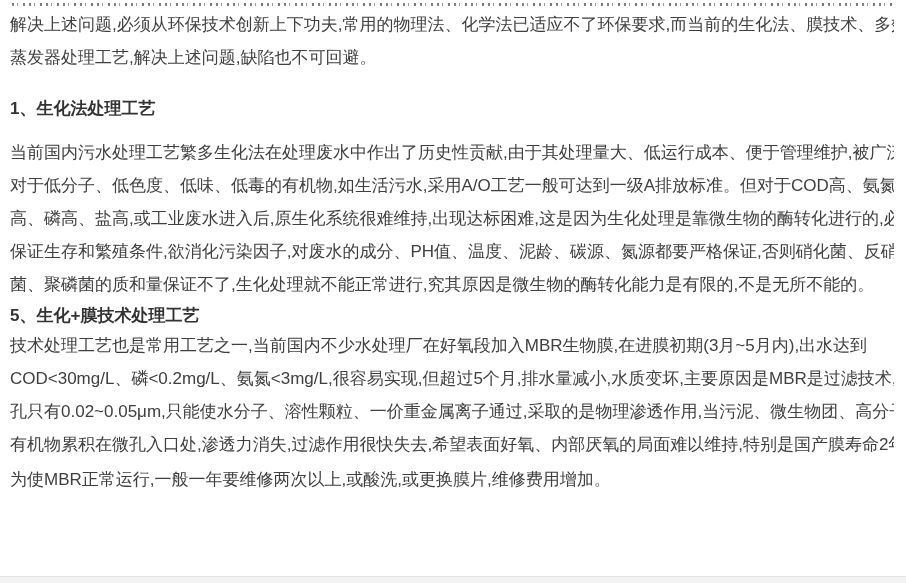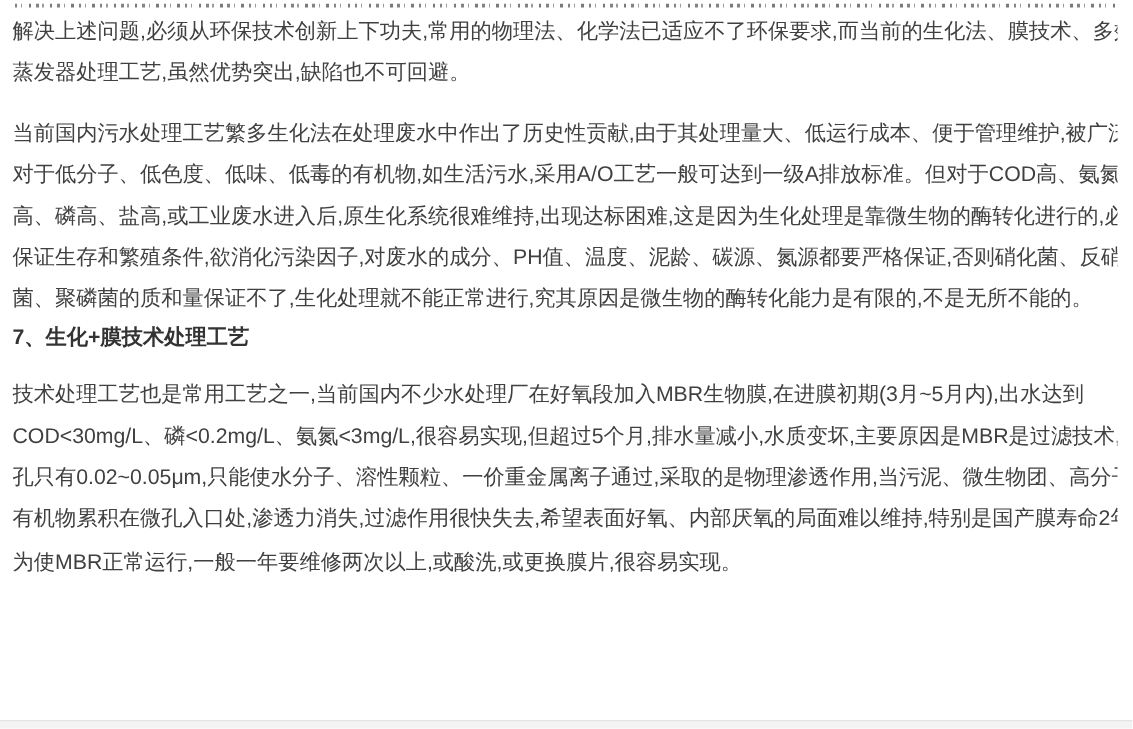--- a/index.html
+++ b/index.html
@@ -38,21 +38,21 @@
     line-height: 33px;
   }
   .para .line {
     display: block;
     white-space: nowrap;
     overflow: hidden;
   }
   .p-intro   { margin-top: 0; }
   .p-sec1a   { margin-top: 16px; }
   .p-sec1b   { }
-  .p-sec2a   { margin-top: 18px; }
+  .p-sec2a   { margin-top: 2px; }
   .p-sec2b   { margin-top: 2px; }
   .heading {
     font-size: 17px;
     line-height: 22px;
     font-weight: bold;
     color: #333333;
     margin: 0;
     white-space: nowrap;
   }
   .h-1 { margin-top: 24px; }
@@ -70,43 +70,44 @@
 </style>
 </head>
 <body>
 
 <div class="page">
 
   <div class="remnant"></div>
 
   <p class="para p-intro">
     <span class="line">解决上述问题,必须从环保技术创新上下功夫,常用的物理法、化学法已适应不了环保要求,而当前的生化法、膜技术、多效</span>
-    <span class="line">蒸发器处理工艺,虽然优势突出,缺陷也不可回避。</span>
+    <span class="line">蒸发器处理工艺,解决上述问题,缺陷也不可回避。</span>
   </p>
 
+  <h2 class="heading h-1">1、生化法处理工艺</h2>
 
   <p class="para p-sec1a">
     <span class="line">当前国内污水处理工艺繁多生化法在处理废水中作出了历史性贡献,由于其处理量大、低运行成本、便于管理维护,被广泛采</span>
   </p>
 
   <p class="para p-sec1b">
     <span class="line">对于低分子、低色度、低味、低毒的有机物,如生活污水,采用A/O工艺一般可达到一级A排放标准。但对于COD高、氨氮</span>
     <span class="line">高、磷高、盐高,或工业废水进入后,原生化系统很难维持,出现达标困难,这是因为生化处理是靠微生物的酶转化进行的,必须</span>
     <span class="line">保证生存和繁殖条件,欲消化污染因子,对废水的成分、PH值、温度、泥龄、碳源、氮源都要严格保证,否则硝化菌、反硝化</span>
     <span class="line">菌、聚磷菌的质和量保证不了,生化处理就不能正常进行,究其原因是微生物的酶转化能力是有限的,不是无所不能的。</span>
   </p>
 
-  <h2 class="heading h-2">7、生化+膜技术处理工艺</h2>
+  <h2 class="heading h-2">5、生化+膜技术处理工艺</h2>
 
   <p class="para p-sec2a">
     <span class="line">技术处理工艺也是常用工艺之一,当前国内不少水处理厂在好氧段加入MBR生物膜,在进膜初期(3月~5月内),出水达到</span>
     <span class="line">COD&lt;30mg/L、磷&lt;0.2mg/L、氨氮&lt;3mg/L,很容易实现,但超过5个月,排水量减小,水质变坏,主要原因是MBR是过滤技术,微</span>
     <span class="line">孔只有0.02~0.05μm,只能使水分子、溶性颗粒、一价重金属离子通过,采取的是物理渗透作用,当污泥、微生物团、高分子</span>
     <span class="line">有机物累积在微孔入口处,渗透力消失,过滤作用很快失去,希望表面好氧、内部厌氧的局面难以维持,特别是国产膜寿命2年~</span>
   </p>
 
   <p class="para p-sec2b">
-    <span class="line">为使MBR正常运行,一般一年要维修两次以上,或酸洗,或更换膜片,很容易实现。</span>
+    <span class="line">为使MBR正常运行,一般一年要维修两次以上,或酸洗,或更换膜片,维修费用增加。</span>
   </p>
 
 </div>
 
 <div class="bottom-strip"></div>
 
 </body></html>

